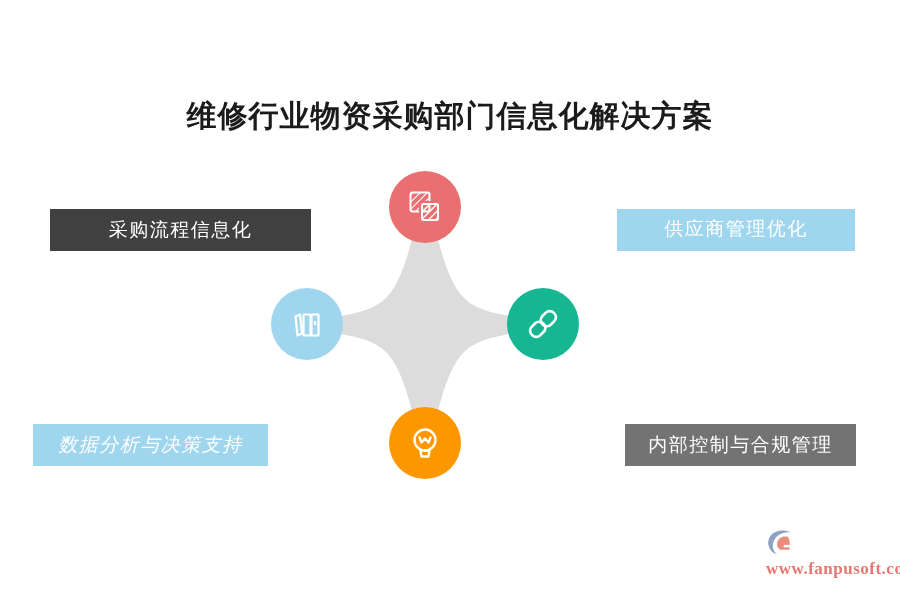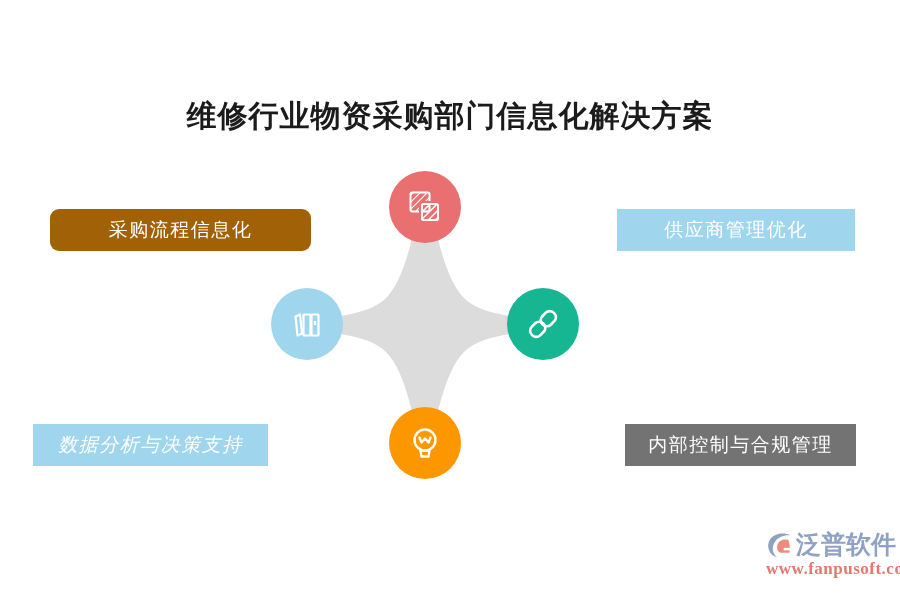--- a/index.html
+++ b/index.html
@@ -188,25 +188,25 @@
             <path d="M5.5 9.5 L10 7.5 L12 26.5 L7.5 28.5 Z"></path>
             <rect x="13.5" y="7.5" width="7" height="21" rx="0.8" ry="0.8"></rect>
             <rect x="21.5" y="7.5" width="7" height="21" rx="0.8" ry="0.8"></rect>
             <line x1="25" y1="14" x2="25" y2="18"></line>
           </g>
         </svg>
       </span>
     </div>
   </div>
 
-  <div class="chip" id="chip-tl" style="background:#a16207;border-radius:9px;">
+  <div class="chip" id="chip-tl" style="background:#404040;">
     <span>采购流程信息化</span>
   </div>
 
-  <div class="chip" id="chip-tr" style="background:#9fd6ee;">
+  <div class="chip" id="chip-tr" style="background:#9fd6ee;font-family:Liberation Mono, monospace;">
     <span>供应商管理优化</span>
   </div>
 
   <div class="chip" id="chip-bl" style="background:#9fd6ee;font-style:italic;">
     <span>数据分析与决策支持</span>
   </div>
 
   <div class="chip" id="chip-br" style="background:#737373;">
     <span>内部控制与合规管理</span>
   </div>
@@ -214,18 +214,17 @@
   <div id="watermark">
     <div id="wm-row">
       <svg id="wm-mark" viewBox="0 0 34 34">
         <path d="M30 5.5 C 21 1, 9 3, 4.5 11 C 0 19, 4 29.5, 13.5 32
                  C 7.5 27.5, 6.5 19, 11 13 C 15.5 7, 23 4.5, 30 5.5 Z" fill="#8fa2c4"></path>
         <path d="M27 11 C 20.5 9, 14.5 12.5, 13.5 18.5
                  C 13 22, 14.5 25, 17.5 26.5 L 28.5 26.5
                  C 29.5 21, 29 15.5, 27 11 Z" fill="#ea8d7c"></path>
         <path d="M21.5 20.5 L 30 20.5 L 30 23.5 L 21.5 23.5 Z" fill="#ffffff"></path>
       </svg>
-      <span id="wm-name">泛普软件</span>
     </div>
     <div id="wm-url">www.fanpusoft.com</div>
   </div>
 
 </div>
 
 </body></html>

